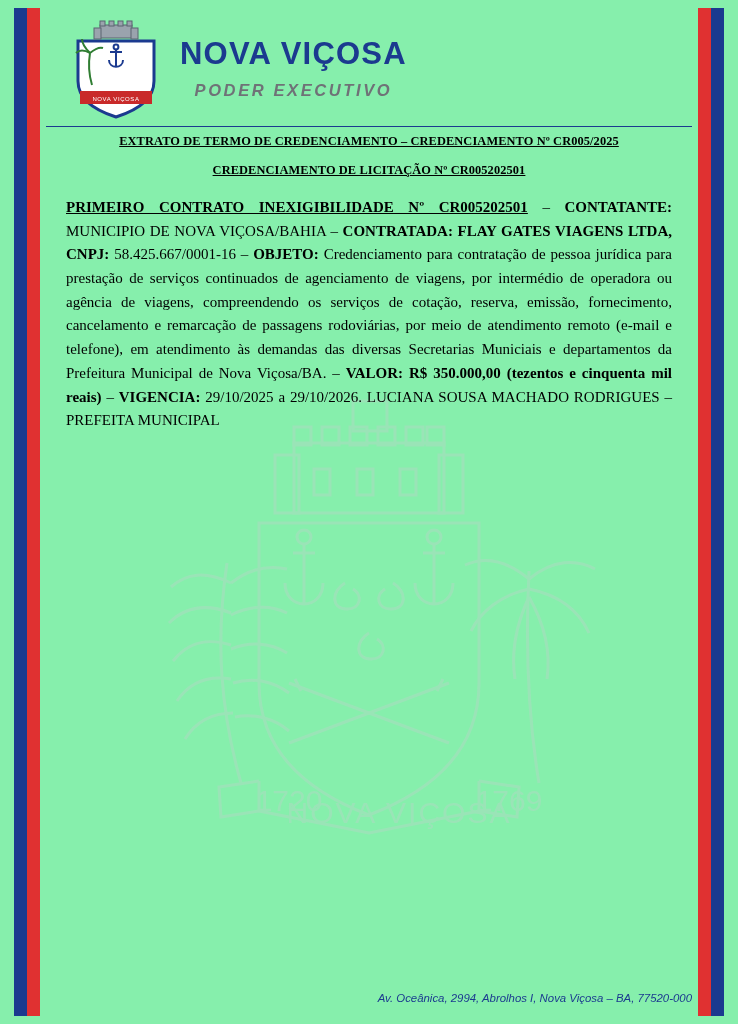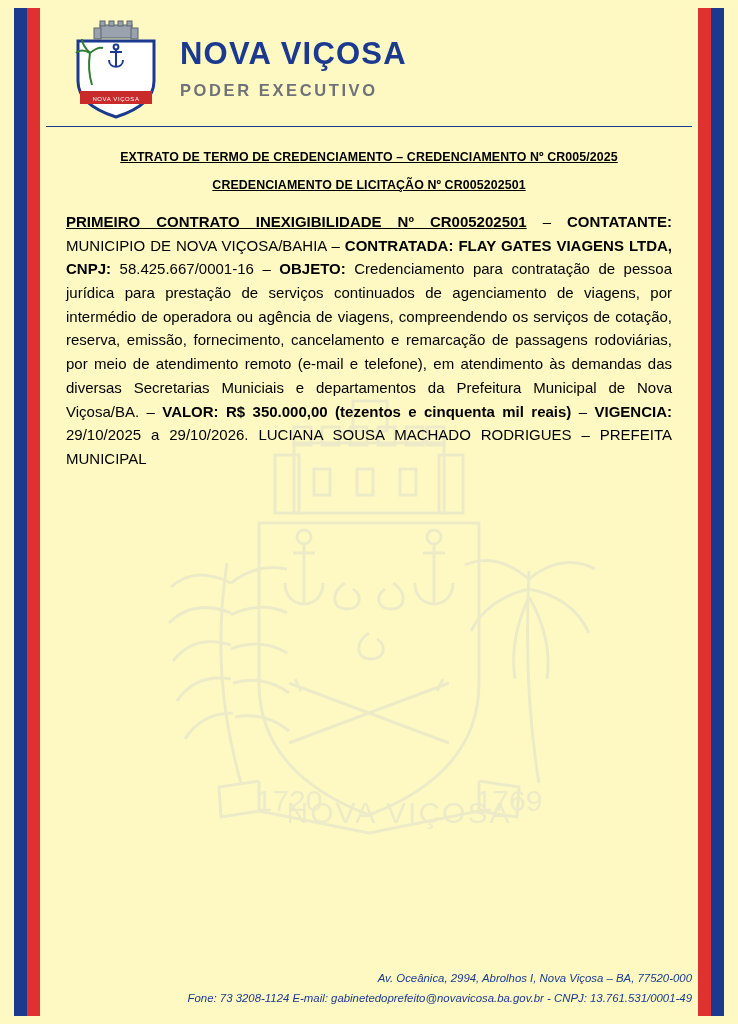--- a/index.html
+++ b/index.html
@@ -12,21 +12,21 @@
     background: #ffffff;
     font-family: "Liberation Sans", sans-serif;
     position: relative;
     overflow: hidden;
   }
 
   
   .page {
     position: absolute;
     inset: 0;
-    background: #fef9c3;
+    background: #86efac;
   }
   .left-bar-outer {
     position: absolute;
     left: 14px;
     top: 8px;
     width: 13px;
     height: 1008px;
     background: #1b3a8f;
   }
   .left-bar-inner {
@@ -79,40 +79,43 @@
     font-size: 31px;
     font-weight: bold;
     letter-spacing: 1.2px;
     color: #1b3a8f;
     line-height: 1.05;
   }
   .brand-sub {
     font-family: "Liberation Sans", sans-serif;
     font-size: 16.5px;
     font-weight: bold;
+    font-style: italic;
     letter-spacing: 2.6px;
     color: #6f7277;
     margin-top: 10px;
+    text-align: center;
   }
   .header-rule {
     position: absolute;
     left: 46px;
     top: 126px;
     width: 646px;
     height: 1px;
     background: #1b3a8f;
   }
 
   
   .doc {
     position: absolute;
     left: 66px;
-    top: 150px;
+    top: 134px;
     width: 606px;
     color: #000000;
+    font-family: Liberation Serif, serif;
   }
   .title-line {
     text-align: center;
     font-size: 12.4px;
     font-weight: bold;
     text-decoration: underline;
     letter-spacing: 0.1px;
     margin-bottom: 6px;
   }
   .title-line.second {
@@ -282,16 +285,15 @@
 
   <div class="doc">
     <div class="title-line">EXTRATO DE TERMO DE CREDENCIAMENTO – CREDENCIAMENTO Nº CR005/2025</div>
     <div class="title-line second">CREDENCIAMENTO DE LICITAÇÃO Nº CR005202501</div>
 
     <p class="body-text"><span class="u">PRIMEIRO CONTRATO INEXIGIBILIDADE  Nº CR005202501</span><span> – </span><b>CONTATANTE:</b><span> MUNICIPIO DE NOVA VIÇOSA/BAHIA</span><span> – </span><b>CONTRATADA: FLAY GATES VIAGENS LTDA, CNPJ:</b><span> 58.425.667/0001-16</span><span> – </span><b>OBJETO:</b><span> Credenciamento para contratação de pessoa jurídica para prestação de serviços continuados de agenciamento de viagens, por intermédio de operadora ou agência de viagens, compreendendo os serviços de cotação, reserva, emissão, fornecimento, cancelamento e remarcação de passagens rodoviárias, por meio de atendimento remoto (e-mail e telefone), em atendimento às demandas das diversas Secretarias Municiais e departamentos da Prefeitura Municipal de Nova Viçosa/BA. – </span><b>VALOR: R$ 350.000,00 (tezentos e cinquenta mil reais)</b><span> – </span><b>VIGENCIA:</b><span> 29/10/2025 a 29/10/2026. LUCIANA SOUSA MACHADO RODRIGUES – PREFEITA MUNICIPAL</span></p>
   </div>
 
   <div class="footer">
     <div>Av. Oceânica, 2994, Abrolhos I, Nova Viçosa – BA, 77520-000</div>
-    <div>Fone: 73 3208-1124 E-mail: gabinetedoprefeito@novavicosa.ba.gov.br - CNPJ: 13.761.531/0001-49</div>
   </div>
 
 </div>
 
 </body></html>

